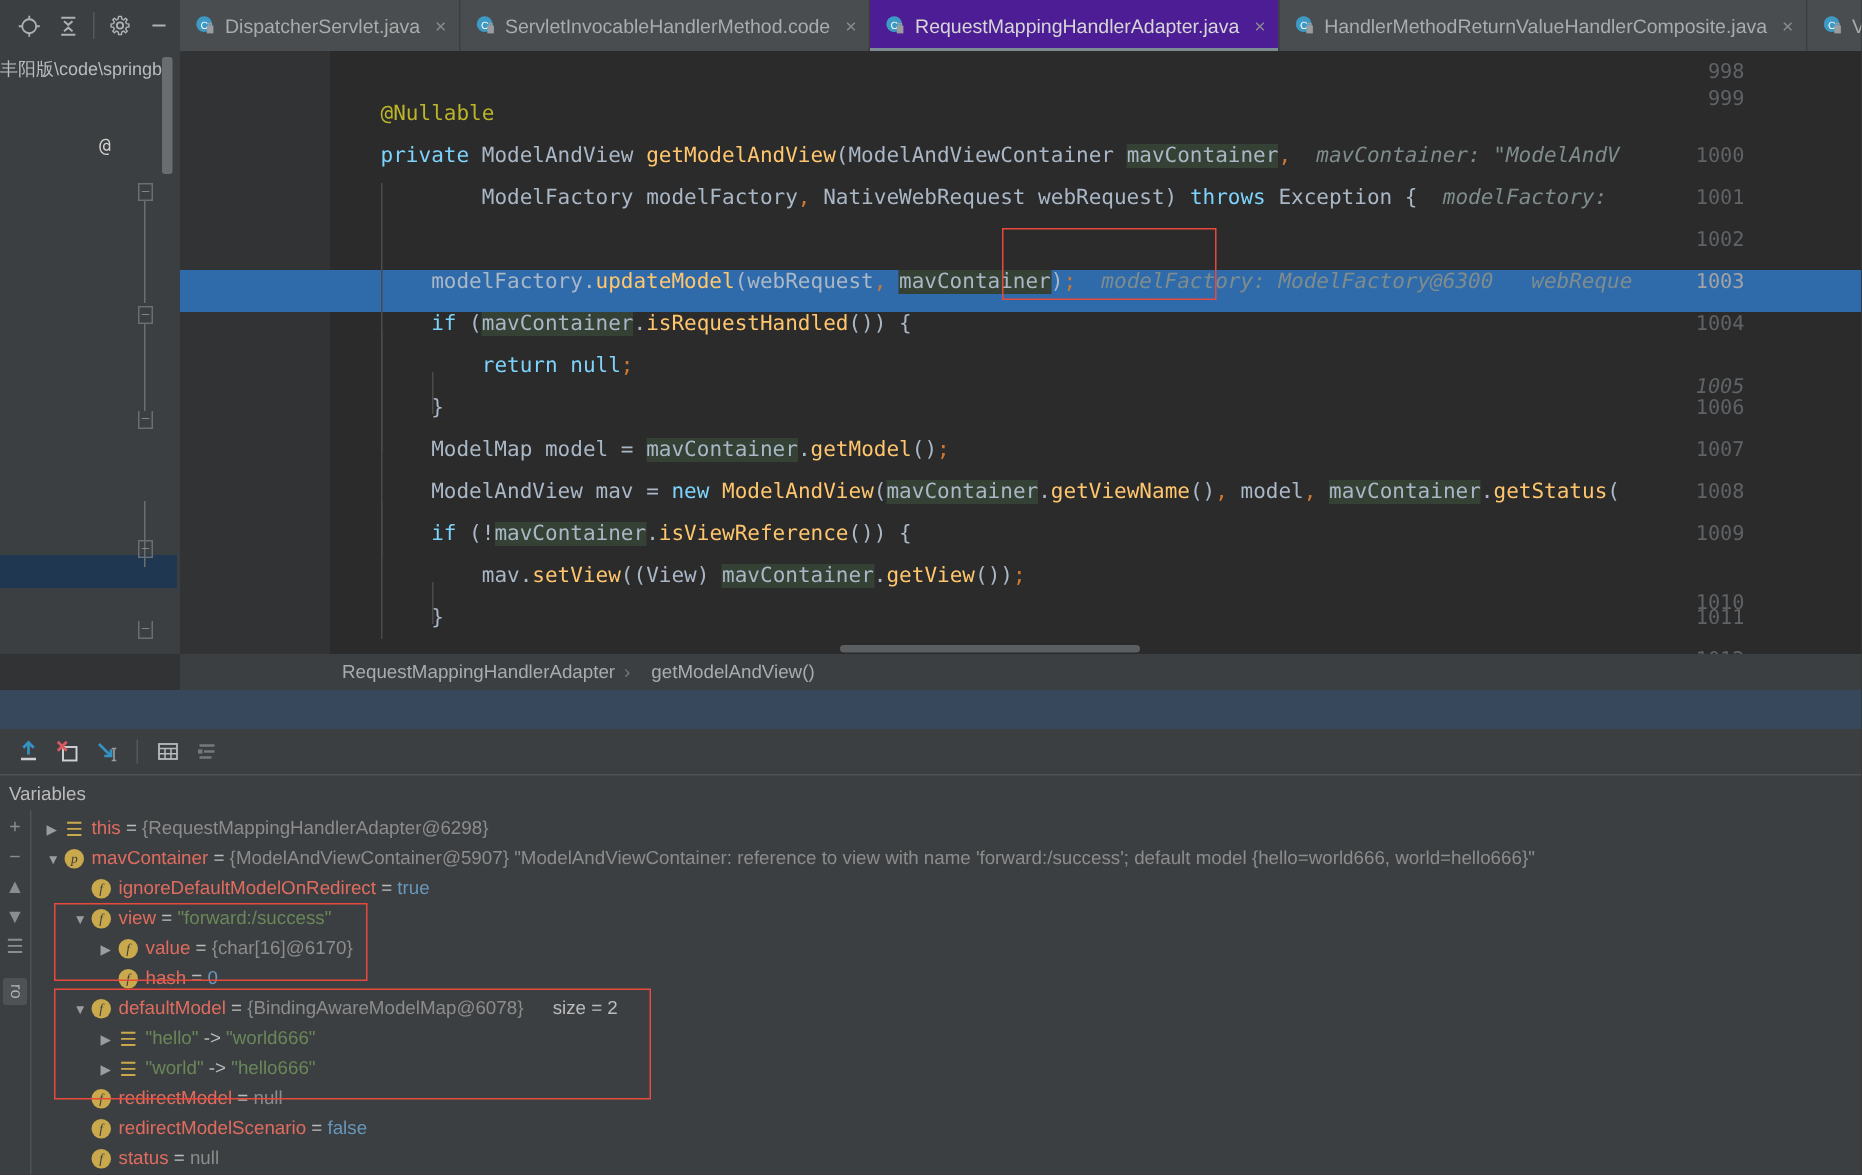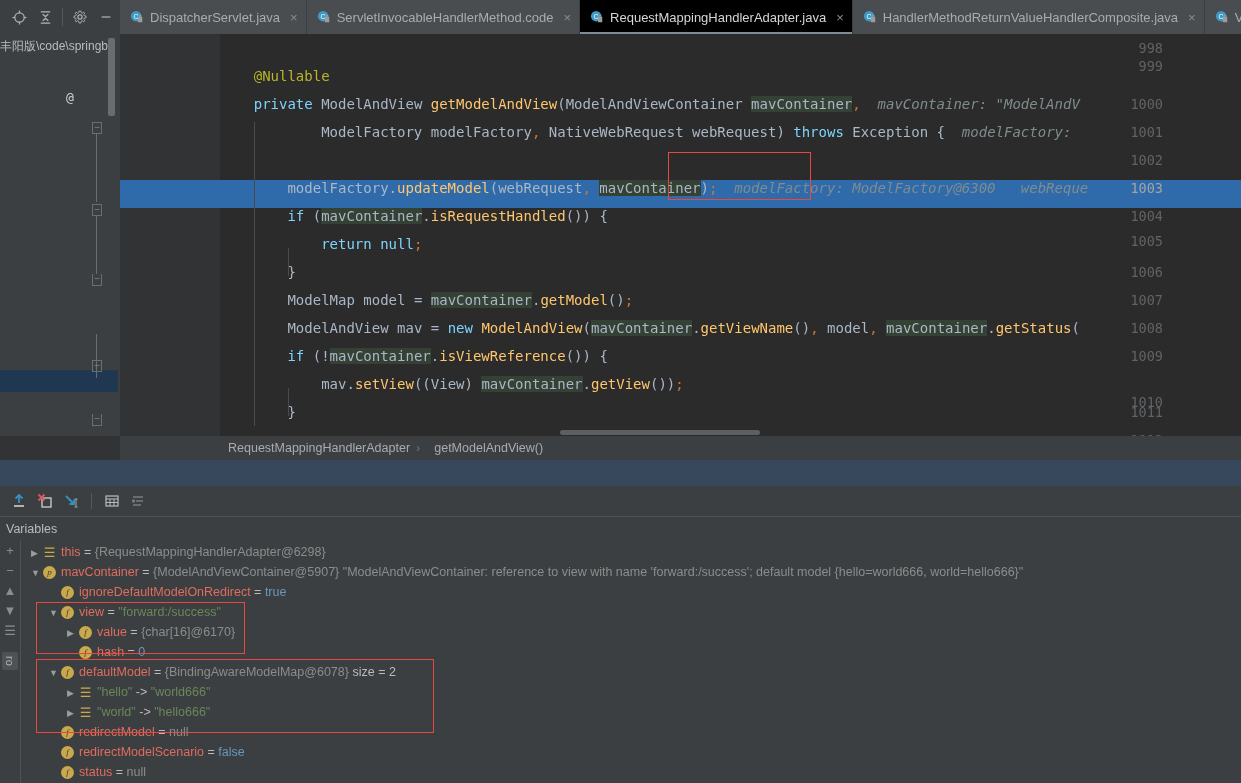--- a/index.html
+++ b/index.html
@@ -30,21 +30,21 @@
 
   .tabs { display: flex; align-items: stretch; flex: 1; overflow: hidden; }
   .tab {
     display: flex; align-items: center; gap: 6px;
     padding: 0 8px 0 10px; height: 34px;
     font-size: 13px; color: #bbbbbb; white-space: nowrap;
     background: #4e5254; border-right: 1px solid #3c3f41; position: relative;
     cursor: pointer;
   }
   .tab.inactive { background: #4a4d4f; color: #a9abad; }
-  .tab.active { background: #000000; color: #d6d6d6; }
+  .tab.active { background: #4c1d95; color: #d6d6d6; }
   .tab.active::after {
     content: ""; position: absolute; left: 0; right: 0; bottom: 0;
     height: 2px; background: #7d8b93;
   }
   .tab-close { color: #8a8d8f; font-size: 13px; margin-left: 4px; }
   .jicon { width: 14px; height: 14px; flex: 0 0 14px; position: relative; }
 
   
   .editor-wrap {
     position: absolute; left: 0; top: 34px; width: 1241px; height: 402px;
@@ -185,21 +185,21 @@
     border-radius: 2px; background: transparent; color: #c9a94b;
     font-size: 13px; font-style: normal; line-height: 13px;
   }
   .vname { color: #9876aa; }
   .vname.field { color: #e06c5f; }
   .vname.this { color: #e06c5f; }
   .veq { color: #bbbbbb; }
   .vval { color: #8c8c8c; }
   .vstr { color: #6a8759; }
   .vbool { color: #6897bb; }
-  .vsize { color: #bbbbbb; }
+  .vsize { color: #bbbbbb; margin-left: 16px; }
 
   .redbox {
     position: absolute; border: 1.5px solid #e74a3c; pointer-events: none;
   }
 </style>
 </head>
 <body>
 
 <div class="app">
 
@@ -302,21 +302,21 @@
     <div class="hl-row" style="top:146px;"></div>
 
     <div id="gutter-numbers">
         <div class="lineno" style="top: 6px;">998</div>
         <div class="lineno" style="top: 24px;">999</div>
         <div class="lineno" style="top: 62px;">1000</div>
         <div class="lineno" style="top: 90px;">1001</div>
         <div class="lineno" style="top: 118px;">1002</div>
         <div class="lineno cur" style="top: 146px;">1003</div>
         <div class="lineno" style="top: 174px;">1004</div>
-        <div class="lineno" style="top: 199px;">1005</div>
+        <div class="lineno" style="top: 216px; font-style: italic;">1005</div>
         <div class="lineno" style="top: 230px;">1006</div>
         <div class="lineno" style="top: 258px;">1007</div>
         <div class="lineno" style="top: 286px;">1008</div>
         <div class="lineno" style="top: 314px;">1009</div>
         <div class="lineno" style="top: 360px;">1010</div>
         <div class="lineno" style="top: 370px;">1011</div>
         <div class="lineno" style="top: 398px;">1012</div>
       </div>
 
     <div class="gutter-at" style="top:56px;">@</div>

